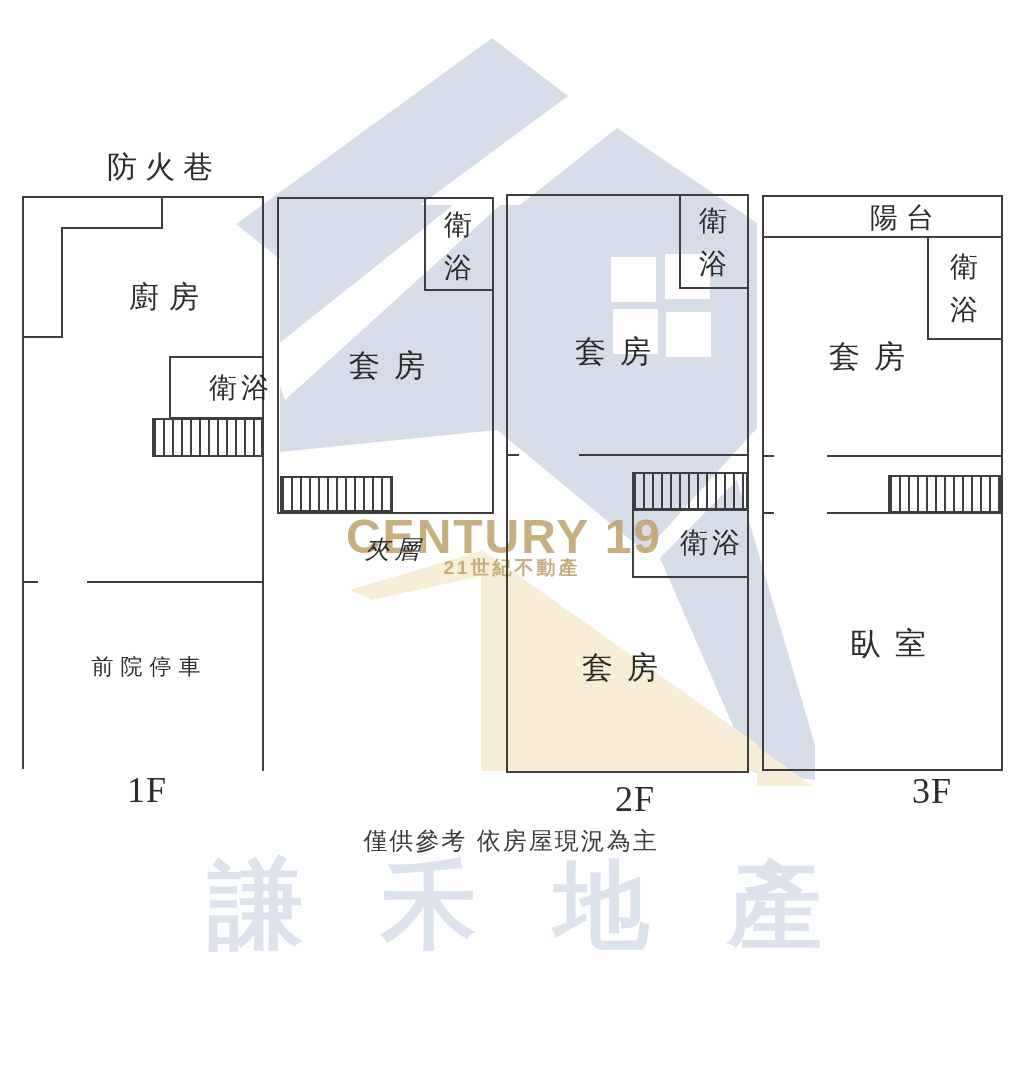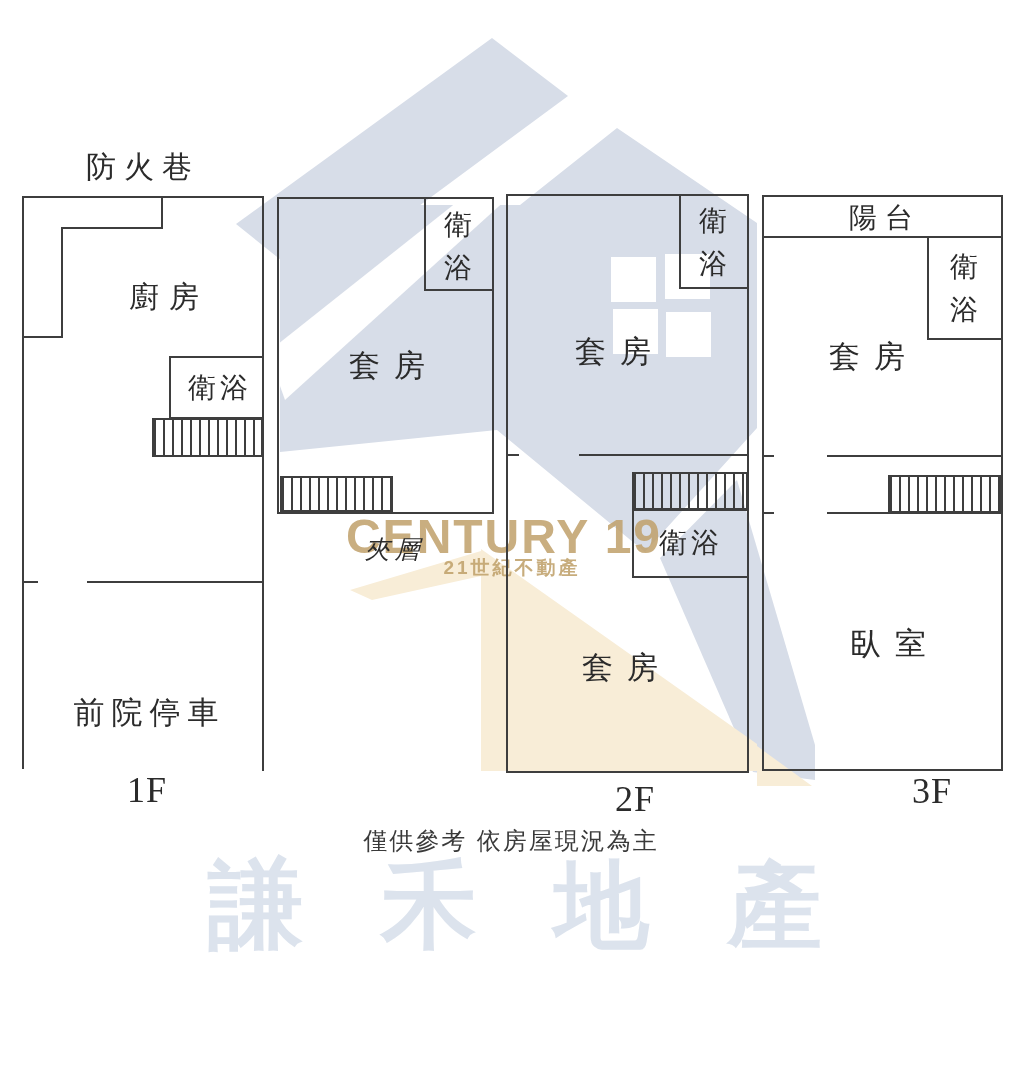--- a/index.html
+++ b/index.html
@@ -2,21 +2,21 @@
 <html><head>
 <meta charset="utf-8">
 <style>
   html,body{margin:0;padding:0;background:#ffffff;}
   #canvas{position:relative;width:1024px;height:1080px;background:#ffffff;overflow:hidden;
           font-family:"DejaVu Serif","Liberation Serif",serif;color:#262626;}
   svg{position:absolute;left:0;top:0;}
   .layer{position:absolute;left:0;top:0;width:100%;height:100%;}
   .lbl{position:absolute;transform:translate(-50%,-50%);white-space:nowrap;color:#2b2b2b;}
   .room{font-size:31px;letter-spacing:14px;padding-left:14px;font-family:Liberation Serif, serif;}
-  .small{font-size:28px;letter-spacing:4px;padding-left:4px;}
+  .small{font-size:28px;letter-spacing:4px;padding-left:4px;margin-left:21px;}
   .vlab{position:absolute;transform:translate(-50%,-50%);width:32px;text-align:center;
         font-size:28px;line-height:1.55;word-break:break-all;white-space:normal;color:#2b2b2b;}
   .floorlab{font-size:36px;letter-spacing:1px;font-family:"Liberation Serif","DejaVu Serif",serif;}
   .stair{position:absolute;border:2px solid #3e3e3e;box-sizing:border-box;
          background:repeating-linear-gradient(90deg,#3e3e3e 0 1.6px,transparent 1.6px 9px);}
   .disclaimer{font-size:24px;letter-spacing:2px;color:#3a3a3a;}
   .c21{font-family:"Liberation Sans","DejaVu Sans",sans-serif;font-weight:700;
        font-size:48px;letter-spacing:2px;color:rgba(191,160,106,.85);}
   .c21sub{font-family:"Liberation Sans","DejaVu Sans",sans-serif;font-weight:700;
        font-size:19px;letter-spacing:3px;color:rgba(193,163,110,.9);}
@@ -80,21 +80,21 @@
   </svg>
 
   <div class="stair" style="left:152px;top:418px;width:111px;height:39px;"></div>
   <div class="stair" style="left:280px;top:476px;width:113px;height:36px;"></div>
   <div class="stair" style="left:632px;top:472px;width:116px;height:38px;"></div>
   <div class="stair" style="left:888px;top:475px;width:114px;height:38px;"></div>
 
   <div class="lbl small" style="left:139px;top:167px;font-size:30px;letter-spacing:8px;padding-left:8px;">防火巷</div>
   <div class="lbl" style="left:164px;top:289px;font-size:30px;letter-spacing:10px;padding-left:10px;margin-top:8px;">廚房</div>
   <div class="lbl small" style="left:218px;top:388px;">衛浴</div>
-  <div class="lbl" style="left:146px;top:713px;font-size:31px;letter-spacing:7px;padding-left:7px;">前院停車</div>
+  <div class="lbl" style="left:146px;top:667px;font-size:22px;letter-spacing:7px;padding-left:7px;">前院停車</div>
   <div class="lbl floorlab" style="left:147px;top:790px;">1F</div>
 
   <div class="lbl room" style="left:387px;top:366px;">套房</div>
   <div class="vlab" style="left:458px;top:246px;">衛浴</div>
   <div class="lbl" style="left:392px;top:549px;font-size:25px;letter-spacing:5px;padding-left:5px;font-style:italic;">夾層</div>
 
   <div class="lbl room" style="left:613px;top:352px;">套房</div>
   <div class="vlab" style="left:713px;top:242px;">衛浴</div>
   <div class="lbl small" style="left:689px;top:543px;">衛浴</div>
   <div class="lbl room" style="left:620px;top:668px;">套房</div>

